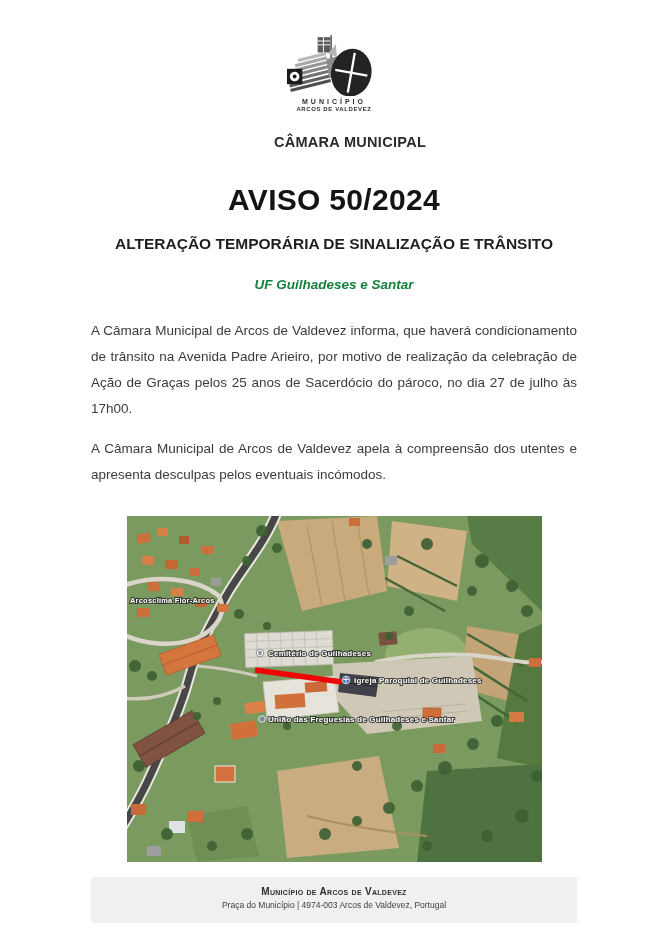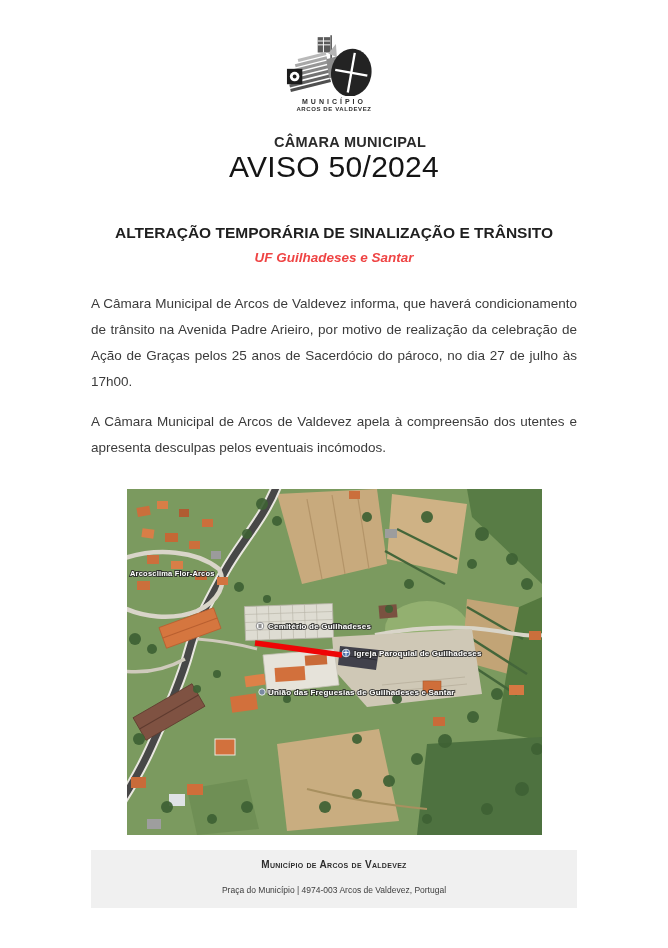--- a/index.html
+++ b/index.html
@@ -8,37 +8,37 @@
     font-family:"Liberation Sans","DejaVu Sans",sans-serif; color:#3a3a3a;
   }
   .page { width:668px; height:948px; position:relative; }
 
   .logo-block { padding-top:34px; text-align:center; }
   .logo-block svg { display:block; margin:0 auto; }
   .logo-cap1 { font-size:7px; font-weight:bold; letter-spacing:3px; color:#2e2e2e; margin-top:2px; }
   .logo-cap2 { font-size:6px; font-weight:bold; letter-spacing:0.6px; color:#2e2e2e; margin-top:1px; }
 
   .department { margin-top:22px; text-align:center; font-size:14.5px; font-weight:bold; color:#2b2b2b; letter-spacing:0.3px;padding-left:32px; }
-  .title { text-align:center; font-size:30px; font-weight:normal; color:#141414; letter-spacing:0.3px; }
-  .subtitle { margin-top:40px; text-align:center; font-size:15.5px; font-weight:bold; color:#1f1f1f; }
-  .subject { margin-top:8px; text-align:center; font-size:13.5px; font-weight:bold; font-style:italic; color:#ef4444; }
+  .title { margin-top:33px; text-align:center; font-size:30px; font-weight:bold; color:#141414; letter-spacing:0.3px; }
+  .subtitle { margin-top:18px; text-align:center; font-size:15.5px; font-weight:bold; color:#1f1f1f; }
+  .subject { margin-top:24px; text-align:center; font-size:13.5px; font-weight:bold; font-style:italic; color:#15803d; }
 
   .content { width:486px; margin:4px auto; }
   .para { font-size:13.5px; line-height:26px; text-align:justify; color:#3b3b3b; }
   .para1 { margin-top:26px; }
   .para2 { margin-top:14px; }
 
   .map-wrap { margin-top:28px; text-align:center; }
   svg.map { display:block; margin:0 auto; background:#7b9a5f; }
   .map-label { font-size:8px; font-weight:bold; fill:#ffffff; stroke:rgba(40,40,40,0.85); stroke-width:2px; paint-order:stroke; letter-spacing:0.2px; }
   .map-label-sm { font-size:7.5px; }
 
   .footer { width:486px; margin:15px auto 0; background:#f0f0f0; padding:9px 0 11px; text-align:center; }
   .f1 { font-size:10px; font-weight:bold; font-variant:small-caps; letter-spacing:0.3px; color:#2d2d2d; }
-  .f2 { font-size:8.5px; line-height:12.5px; color:#3d3d3d; margin-top:14px; }
+  .f2 { font-size:8.5px; line-height:12.5px; color:#3d3d3d; margin-top:2px; }
 </style>
 </head>
 <body>
 
 <div class="page">
 
   <div class="logo-block">
     <svg width="96" height="62" viewBox="0 0 100 64" aria-hidden="true">
 
       <line x1="47" y1="1" x2="47" y2="30" stroke="#3a3a3a" stroke-width="1.4"></line>

